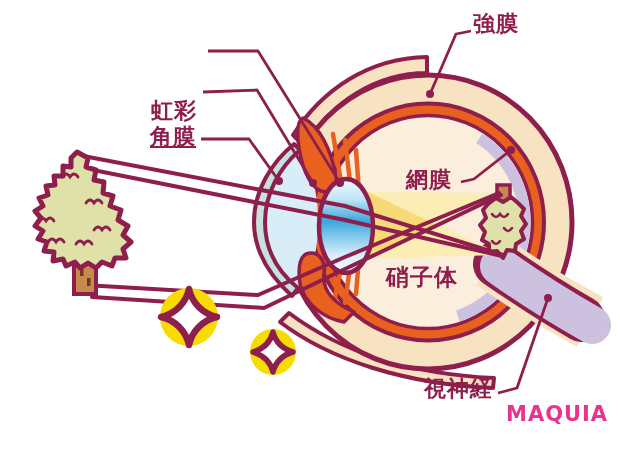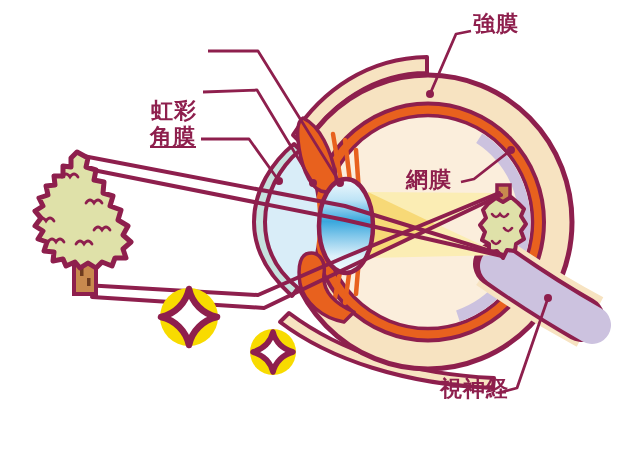--- a/index.html
+++ b/index.html
@@ -120,14 +120,16 @@
     <circle cx="430" cy="94" r="4"></circle>
     <circle cx="511" cy="150" r="4"></circle>
     <circle cx="548" cy="298" r="4"></circle>
   </g>
 </svg>
 
 <div class="jp-label" style="left:151px;top:80px;margin-top:20px;">虹彩</div>
 <div class="jp-label" style="left:150px;top:126px;text-decoration:underline;">角膜</div>
 <div class="jp-label" style="left:473px;top:13px;">強膜</div>
 <div class="jp-label" style="left:406px;top:169px;">網膜</div>
-<div class="jp-label" style="left:424px;top:378px;margin-left:16px;">視神経</div>
+<div class="jp-label" style="left:386px;top:266px;font-size:23px;">硝子体</div>
+<div class="jp-label" style="left:424px;top:378px;">視神経</div>
+<div class="logo" style="left:506px;top:404px;">MAQUIA</div>
 </div>
 
 </body></html>

